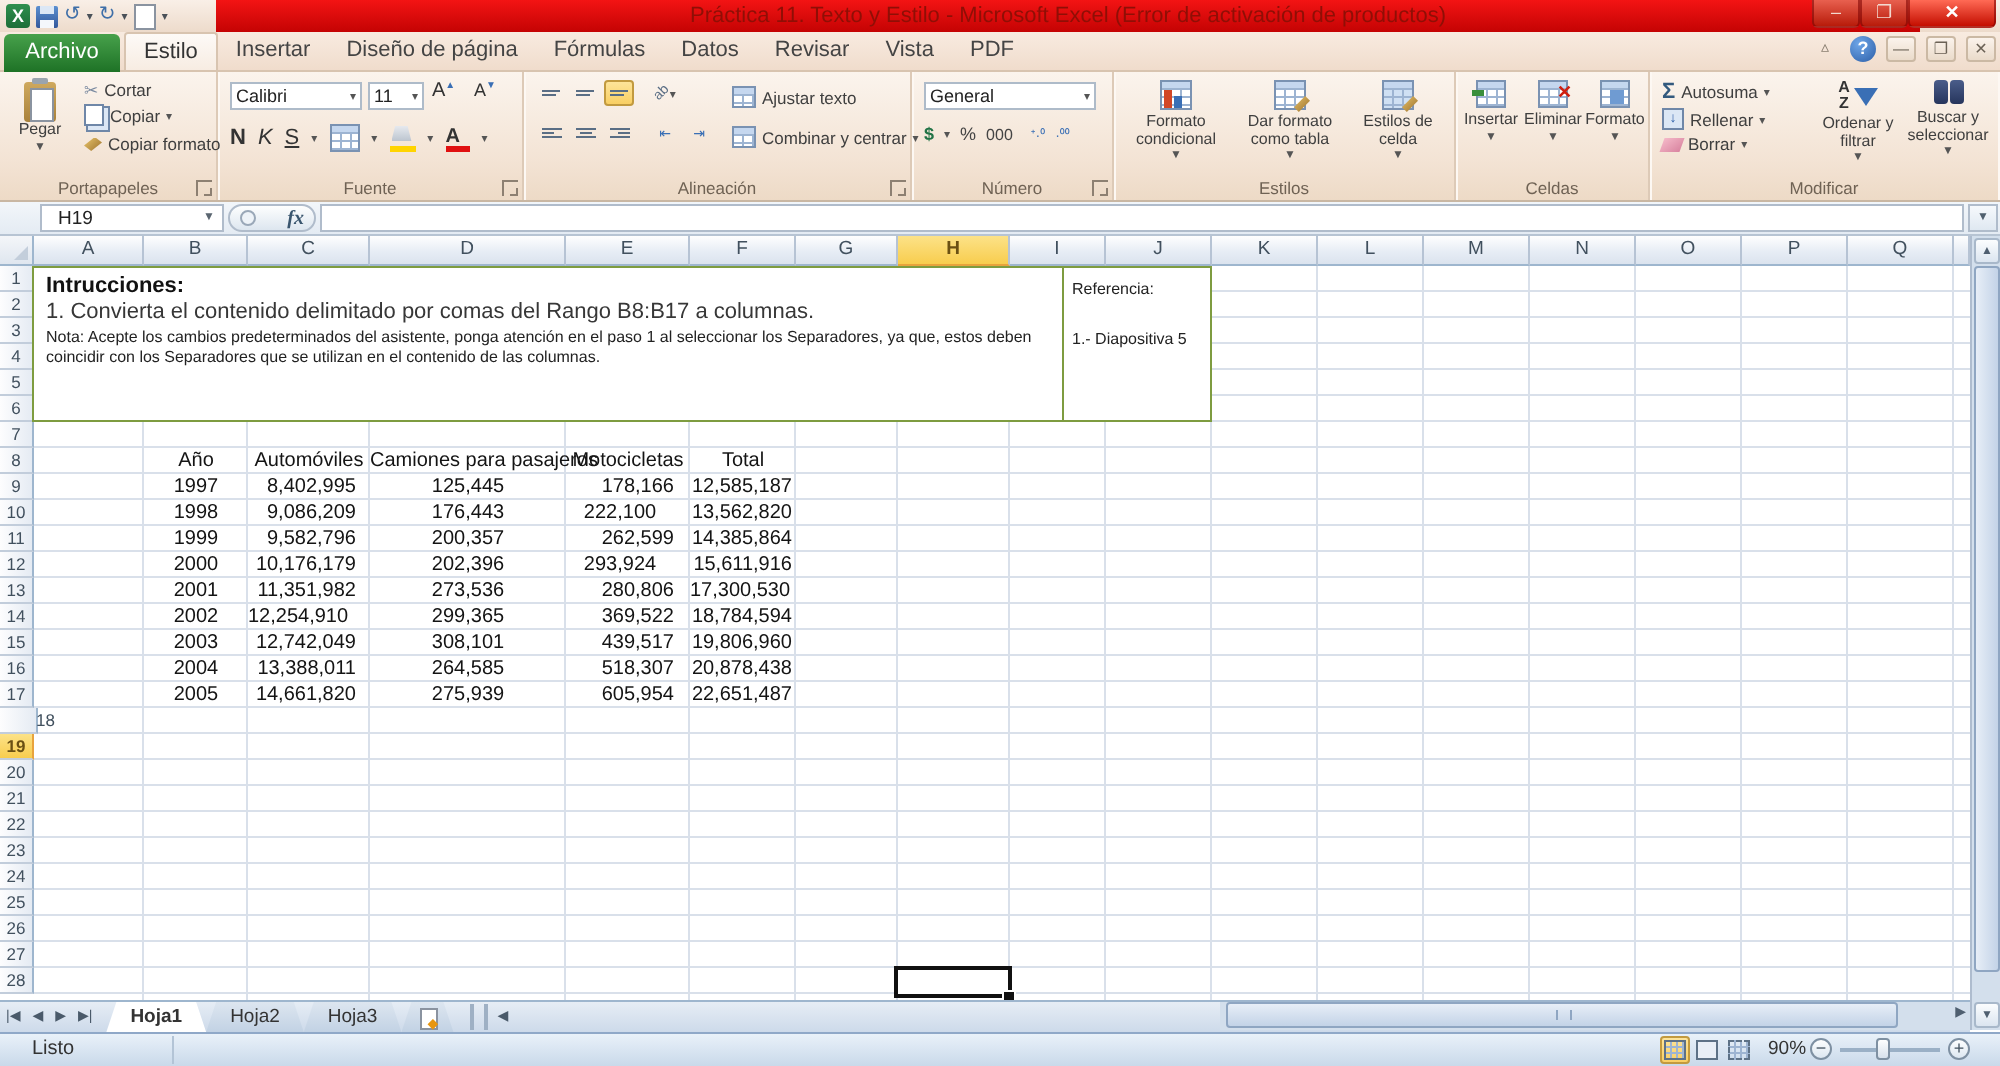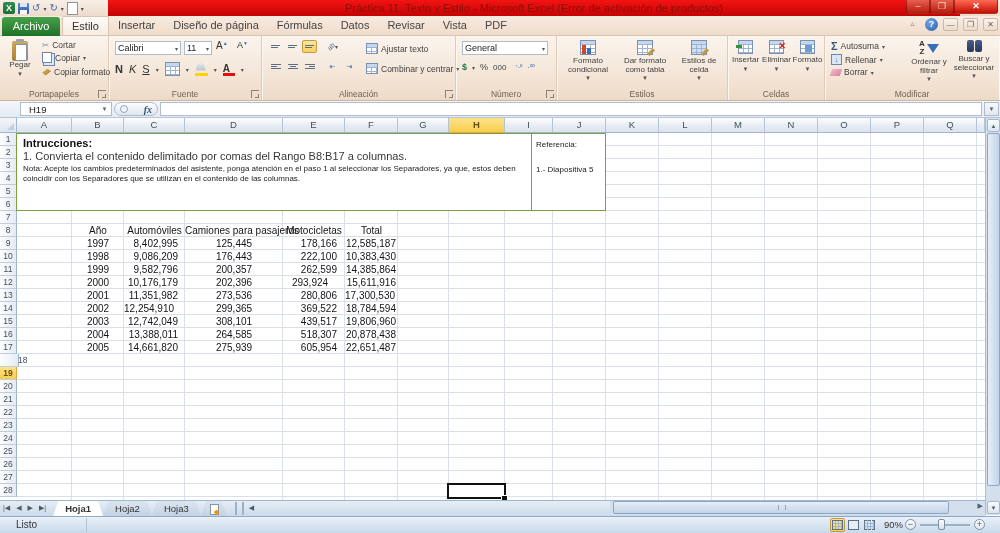--- a/index.html
+++ b/index.html
@@ -532,22 +532,22 @@
       <div class="cellText" style="left: 283px; width: 62px; top: 106px; text-align: center;">Motocicletas</div>
       <div class="cellText" style="left: 345px; width: 53px; top: 106px; text-align: center;">Total</div>
       <div class="cellText" style="left: 72px; width: 52px; top: 119px; text-align: center;">1997</div>
       <div class="cellText" style="left: 124px; width: 61px; top: 119px; text-align: right; padding-right: 7px;">8,402,995</div>
       <div class="cellText" style="left: 185px; width: 98px; top: 119px; text-align: center;">125,445</div>
       <div class="cellText" style="left: 283px; width: 62px; top: 119px; text-align: right; padding-right: 8px;">178,166</div>
       <div class="cellText" style="left: 345px; width: 53px; top: 119px; text-align: right; padding-right: 2px;">12,585,187</div>
       <div class="cellText" style="left: 72px; width: 52px; top: 132px; text-align: center;">1998</div>
       <div class="cellText" style="left: 124px; width: 61px; top: 132px; text-align: right; padding-right: 7px;">9,086,209</div>
       <div class="cellText" style="left: 185px; width: 98px; top: 132px; text-align: center;">176,443</div>
-      <div class="cellText" style="left: 283px; width: 62px; top: 132px; text-align: right; padding-right: 8px;">222,100</div>
-      <div class="cellText" style="left: 345px; width: 53px; top: 132px; text-align: right; padding-right: 2px;">10,383,430</div>
+      <div class="cellText" style="left: 283px; width: 62px; top: 132px; text-align: center; padding-right: 8px;">222,100</div>
+      <div class="cellText" style="left: 345px; width: 53px; top: 132px; text-align: right; padding-right: 2px;">13,562,820</div>
       <div class="cellText" style="left: 72px; width: 52px; top: 145px; text-align: center;">1999</div>
       <div class="cellText" style="left: 124px; width: 61px; top: 145px; text-align: right; padding-right: 7px;">9,582,796</div>
       <div class="cellText" style="left: 185px; width: 98px; top: 145px; text-align: center;">200,357</div>
       <div class="cellText" style="left: 283px; width: 62px; top: 145px; text-align: right; padding-right: 8px;">262,599</div>
       <div class="cellText" style="left: 345px; width: 53px; top: 145px; text-align: right; padding-right: 2px;">14,385,864</div>
       <div class="cellText" style="left: 72px; width: 52px; top: 158px; text-align: center;">2000</div>
       <div class="cellText" style="left: 124px; width: 61px; top: 158px; text-align: right; padding-right: 7px;">10,176,179</div>
       <div class="cellText" style="left: 185px; width: 98px; top: 158px; text-align: center;">202,396</div>
       <div class="cellText" style="left: 283px; width: 62px; top: 158px; text-align: center; padding-right: 8px;">293,924</div>
       <div class="cellText" style="left: 345px; width: 53px; top: 158px; text-align: right; padding-right: 2px;">15,611,916</div>

